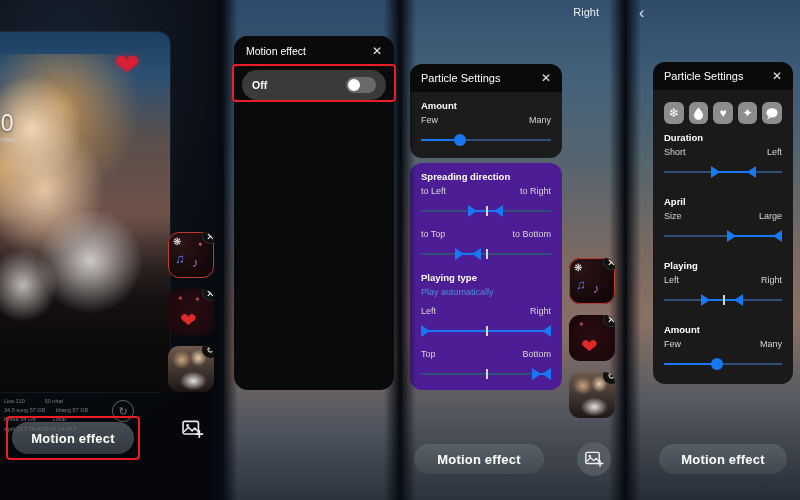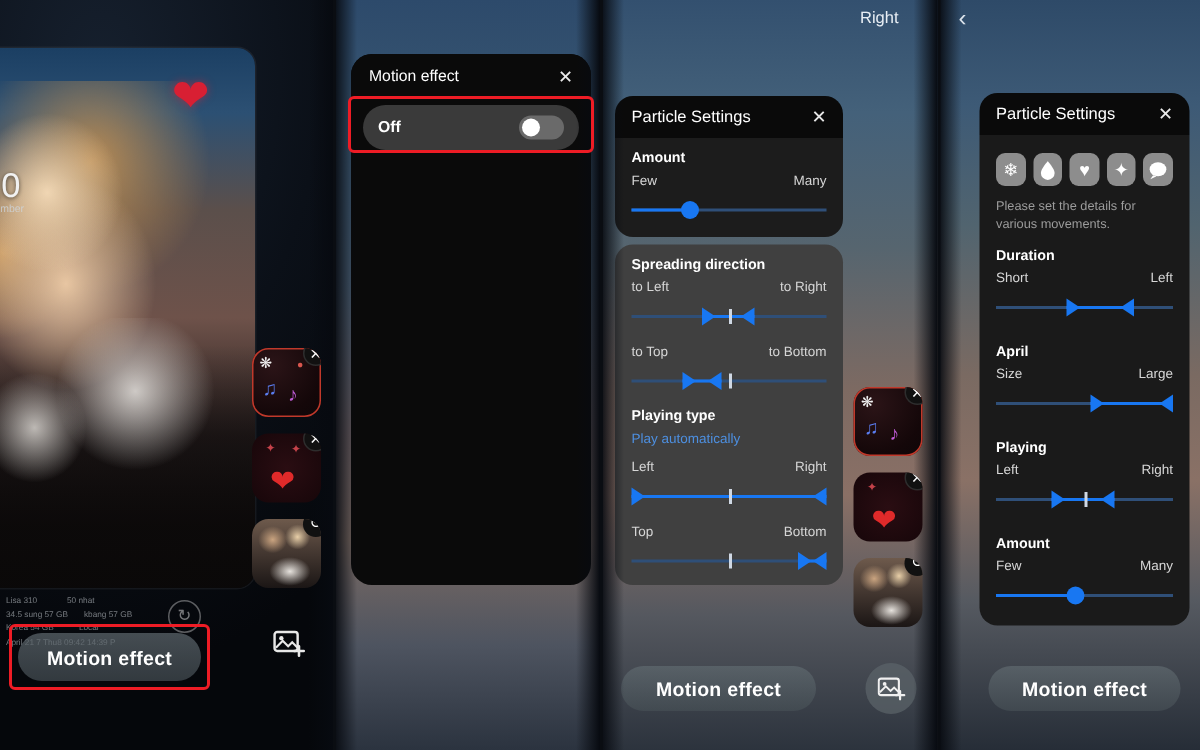--- a/index.html
+++ b/index.html
@@ -165,21 +165,21 @@
     background: linear-gradient(180deg, rgba(104,114,120,.62) 0%, rgba(76,85,91,.62) 100%);
     color:#fff; font-size:12px; display:flex; align-items:center; justify-content:center;
   }
 
   
   .ps-head {
     height:28px; background:#0a0a0a; color:#fff;
     display:flex; align-items:center; justify-content:space-between; padding:4px 11px;
     font-size:11px; border-radius:12px 12px 0 0;
   }
-  .ps-body { background:#404040; padding:8px 11px 10px; }
+  .ps-body { background:#4c1d95; padding:8px 11px 10px; }
   .ps-card { background:#1c1c1c; border-radius:0 0 12px 12px; }
   .grp-title { color:#fff; font-size:9.5px; font-weight:bold; margin-bottom:4px; }
   .ends { display:flex; justify-content:space-between; color:#d6d6d6; font-size:9px; margin-bottom:9px;}
   .link { color:#4d8fe0; font-size:9px; margin-top:2px; }
 
   .track { position:relative; height:12px; margin-bottom:12px; }
   .track .line { position:absolute; left:0; right:0; top:5px; height:2px; background:#2f4f78; }
   .track .fill { position:absolute; top:5px; height:2px; background:#1877f2; }
   .track .dot {
     position:absolute; top:0px; width:12px; height:12px; border-radius:50%;
@@ -441,21 +441,20 @@
             <span style="font-size:12px;">✦</span>
           </div>
           <div class="ptype">
             <svg width="14" height="13" viewBox="0 0 15 14">
               <ellipse cx="7.5" cy="6.3" rx="6" ry="5" fill="#fff"></ellipse>
               <path d="M4 10.5 L2 13.5 L6.5 11.3 Z" fill="#fff"></path>
             </svg>
           </div>
         </div>
 
-        <div class="hint">Please set the details for various movements.</div>
 
         <div class="grp-title">Duration</div>
         <div class="ends">
           <span>Short</span>
           <span>Left</span>
         </div>
         <div class="track" style="margin-bottom:18px;">
           <div class="line"></div>
           <div class="fill" style="left:40%; width:38%;"></div>
           <div class="hL" style="left:40%;"></div>

